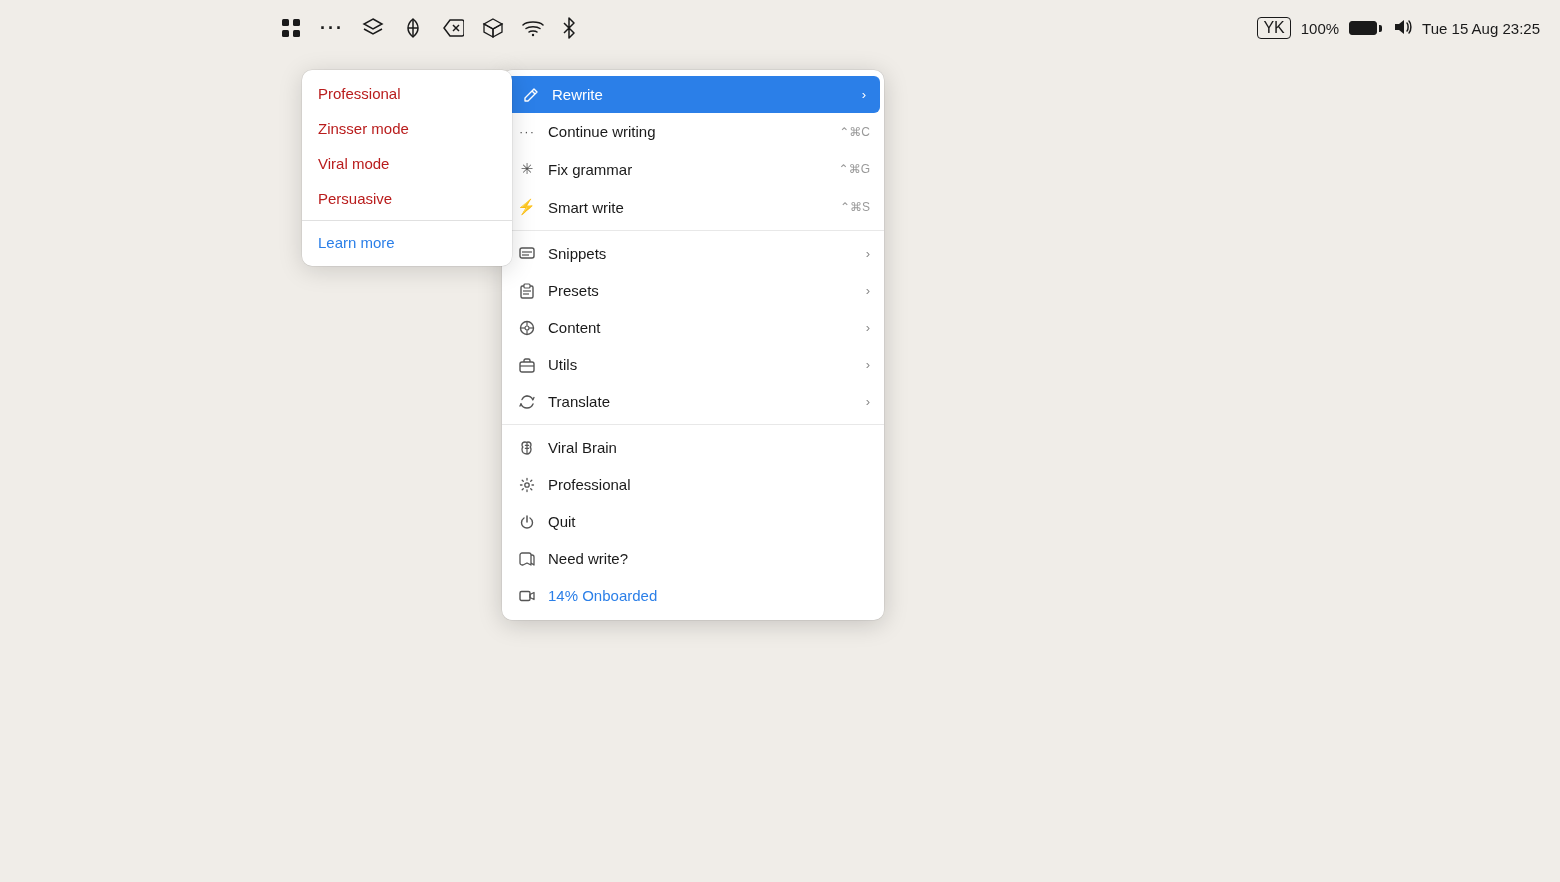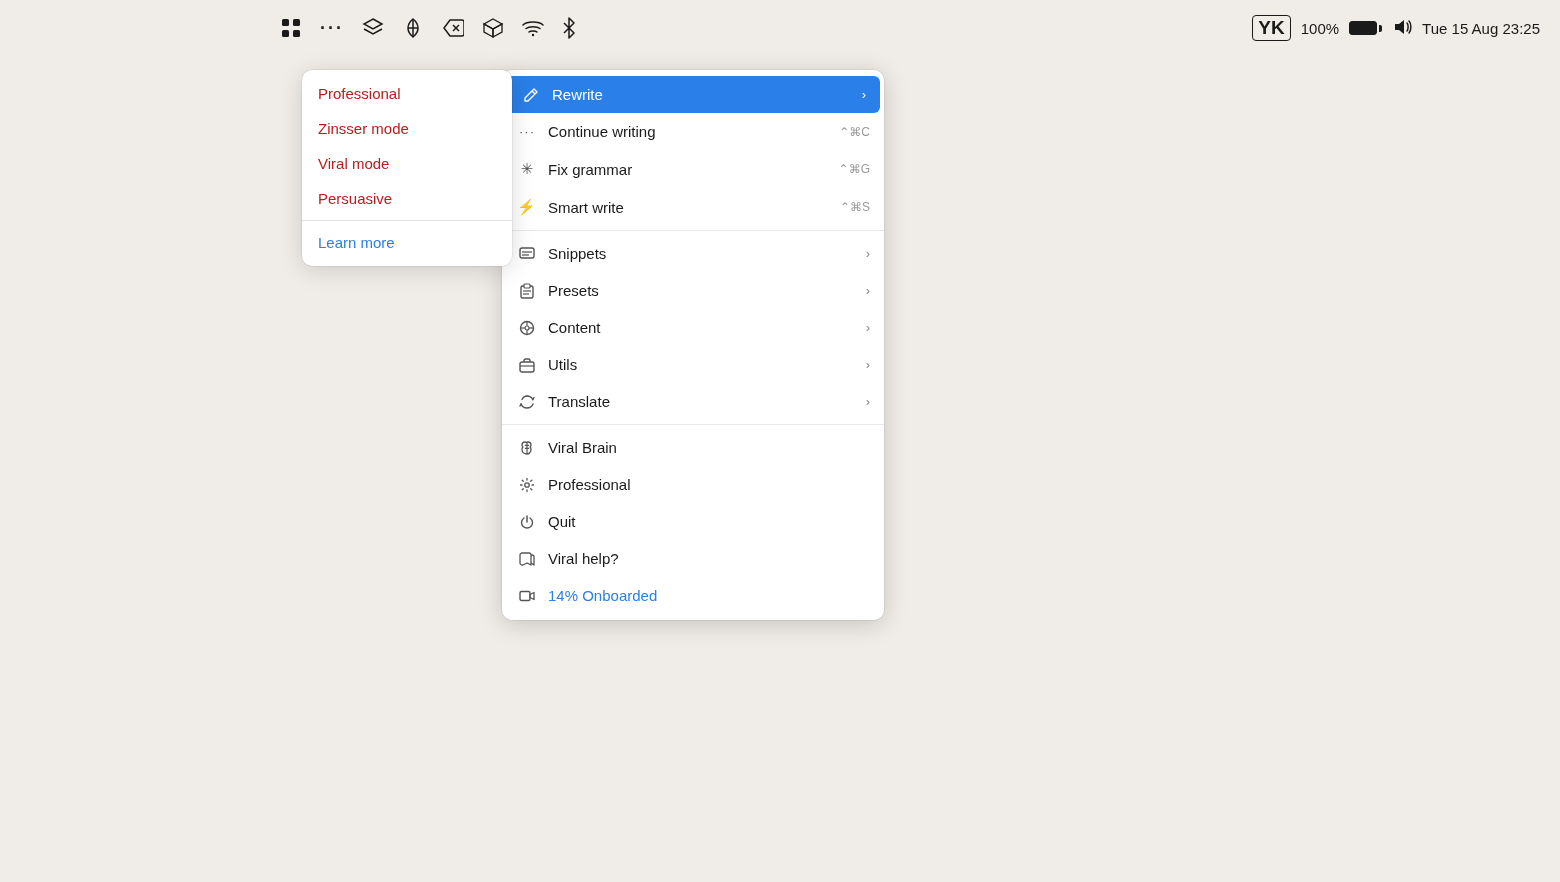--- a/index.html
+++ b/index.html
@@ -77,22 +77,22 @@
       width: 3px;
       height: 7px;
       background: #1a1a1a;
       border-radius: 0 2px 2px 0;
     }
 
     .yk-badge {
       border: 1.5px solid #1a1a1a;
       border-radius: 4px;
       padding: 1px 5px;
-      font-size: 19px;
-      font-weight: 700;
+      font-size: 16px;
+      font-weight: 400;
     }
 
     
     .submenu-left {
       position: absolute;
       top: 70px;
       left: 302px;
       width: 210px;
       background: white;
       border-radius: 10px;
@@ -441,21 +441,21 @@
     <span class="menu-item-label">Quit</span>
   </div>
 
   <div class="menu-item">
     <span class="menu-item-icon">
       <svg width="16" height="16" viewBox="0 0 16 16" fill="none">
         <path d="M3 2H10C11 2 12 3 12 4V14L8 12L4 14H3C2 14 1 13 1 12V4C1 3 2 2 3 2Z" stroke="#555" stroke-width="1.3" fill="none" stroke-linejoin="round"></path>
         <path d="M12 4H13C14 4 15 5 15 6V14L12 12" stroke="#555" stroke-width="1.3" fill="none" stroke-linejoin="round"></path>
       </svg>
     </span>
-    <span class="menu-item-label">Viral help?</span>
+    <span class="menu-item-label">Need write?</span>
   </div>
 
   <div class="menu-item">
     <span class="menu-item-icon">
       <svg width="16" height="16" viewBox="0 0 16 16" fill="none">
         <rect x="1" y="3.5" width="10" height="9" rx="1.5" stroke="#555" stroke-width="1.4" fill="none"></rect>
         <path d="M11 6.5L15 4.5V11.5L11 9.5V6.5Z" stroke="#555" stroke-width="1.3" fill="none" stroke-linejoin="round"></path>
       </svg>
     </span>
     <span class="menu-item-label menu-item-blue">14% Onboarded</span>

